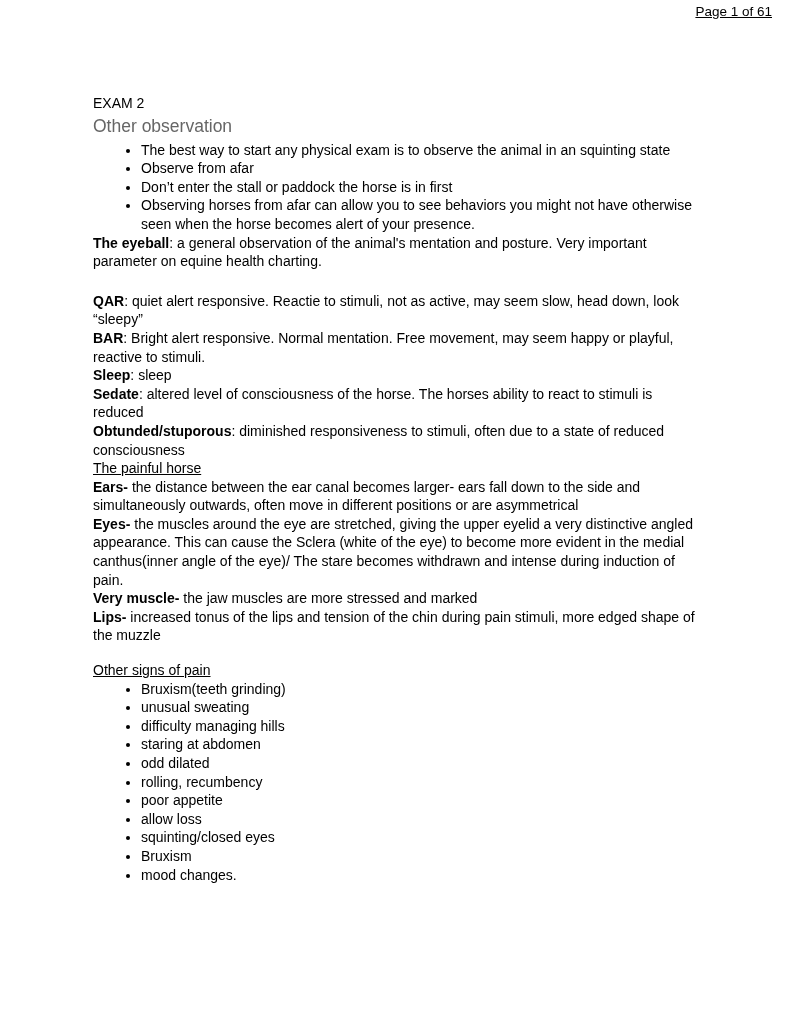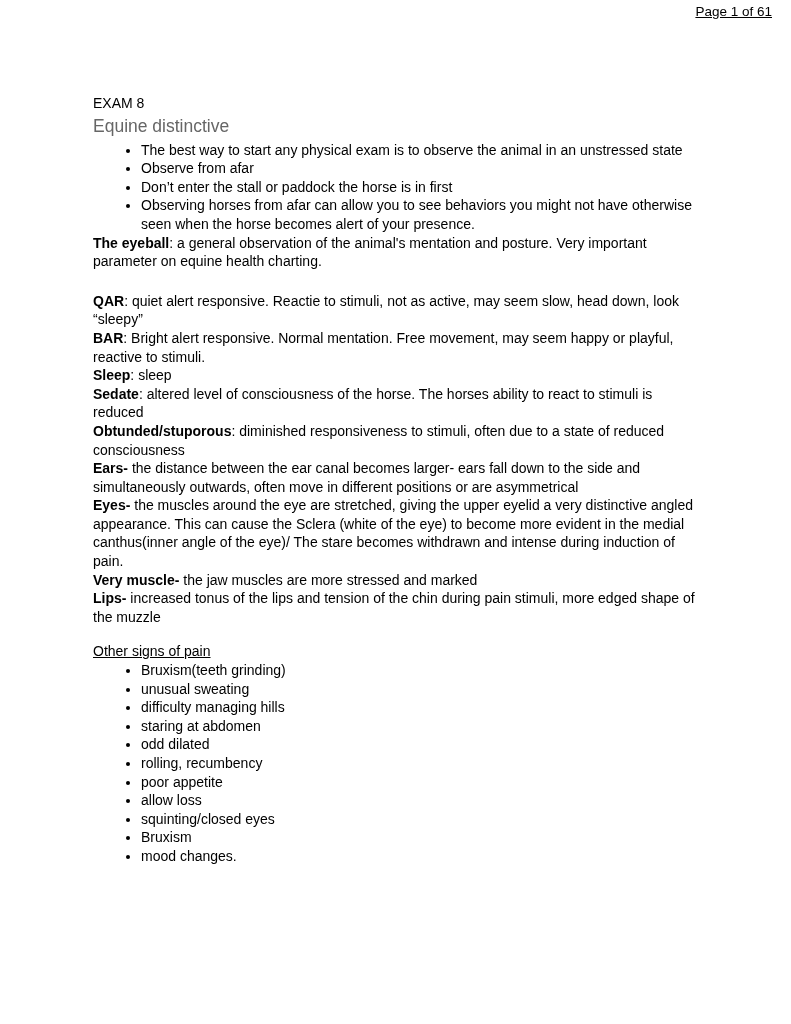--- a/index.html
+++ b/index.html
@@ -71,41 +71,42 @@
 </style>
 </head>
 <body>
 
 <div class="page">
 
   <div class="page-number">Page 1 of 61</div>
 
   <div class="content">
 
-    <p class="para exam-label">EXAM 8</p>
+    <p class="para exam-label">EXAM 2</p>
 
-    <h1 class="doc-title">Equine distinctive</h1>
+    <h1 class="doc-title">Other observation</h1>
 
     <ul class="bullet-list">
-      <li>The best way to start any physical exam is to observe the animal in an unstressed state</li>
+      <li>The best way to start any physical exam is to observe the animal in an squinting state</li>
       <li>Observe from afar</li>
       <li>Don’t enter the stall or paddock the horse is in first</li>
       <li>Observing horses from afar can allow you to see behaviors you might not have otherwise seen when the horse becomes alert of your presence.</li>
     </ul>
 
     <p class="para"><b class="term">The eyeball</b><span>: a general observation of the animal's mentation and posture. Very important parameter on equine health charting.</span></p>
 
     <div class="spacer"></div>
 
     <p class="para"><b class="term">QAR</b><span>: quiet alert responsive. Reactie to stimuli, not as active, may seem slow, head down, look “sleepy”</span></p>
     <p class="para"><b class="term">BAR</b><span>: Bright alert responsive. Normal mentation. Free movement, may seem happy or playful, reactive to stimuli.</span></p>
     <p class="para"><b class="term">Sleep</b><span>: sleep</span></p>
     <p class="para"><b class="term">Sedate</b><span>: altered level of consciousness of the horse. The horses ability to react to stimuli is reduced</span></p>
     <p class="para"><b class="term">Obtunded/stuporous</b><span>: diminished responsiveness to stimuli, often due to a state of reduced consciousness</span></p>
 
+    <p class="para section-heading"><span class="underlined">The painful horse</span></p>
 
     <p class="para"><b class="term">Ears-</b><span> the distance between the ear canal becomes larger- ears fall down to the side and simultaneously outwards, often move in different positions or are asymmetrical</span></p>
     <p class="para"><b class="term">Eyes-</b><span> the muscles around the eye are stretched, giving the upper eyelid a very distinctive angled appearance. This can cause the Sclera (white of the eye) to become more evident in the medial canthus(inner angle of the eye)/ The stare becomes withdrawn and intense during induction of pain.</span></p>
     <p class="para"><b class="term">Very muscle-</b><span> the jaw muscles are more stressed and marked</span></p>
     <p class="para"><b class="term">Lips-</b><span> increased tonus of the lips and tension of the chin during pain stimuli, more edged shape of the muzzle</span></p>
 
     <p class="para section-heading more-gap"><span class="underlined">Other signs of pain</span></p>
 
     <ul class="bullet-list">
       <li>Bruxism(teeth grinding)</li>

